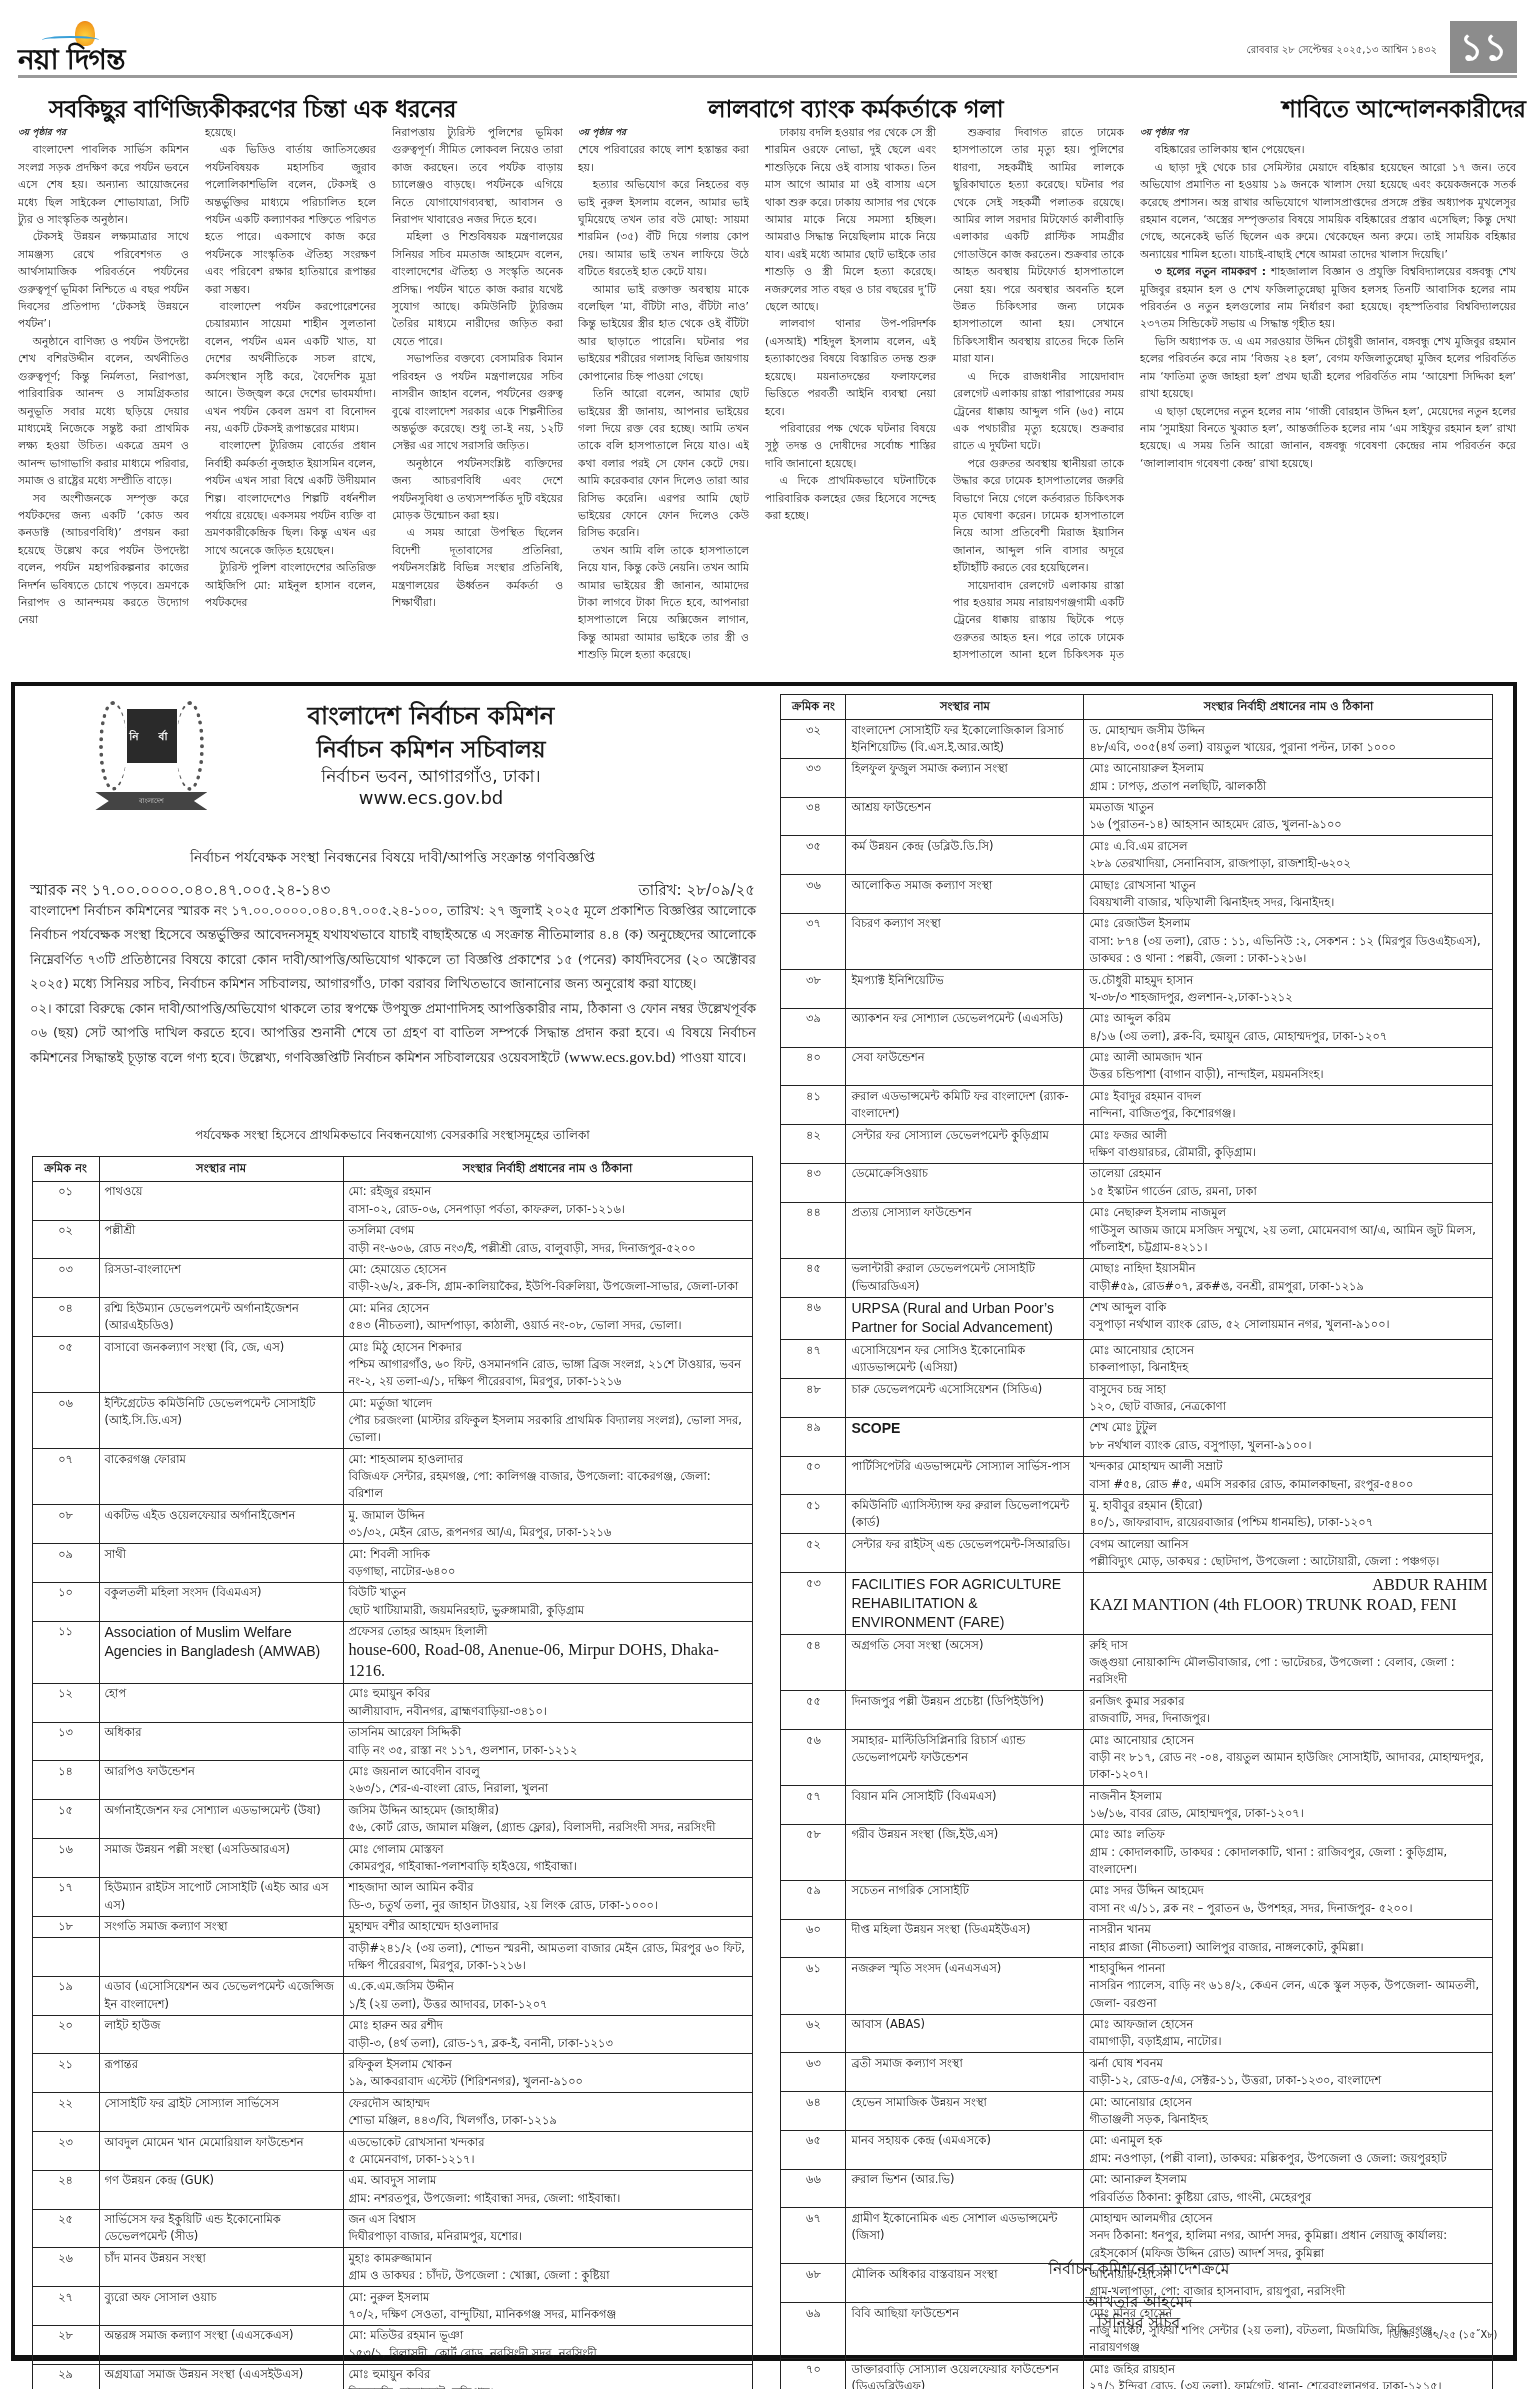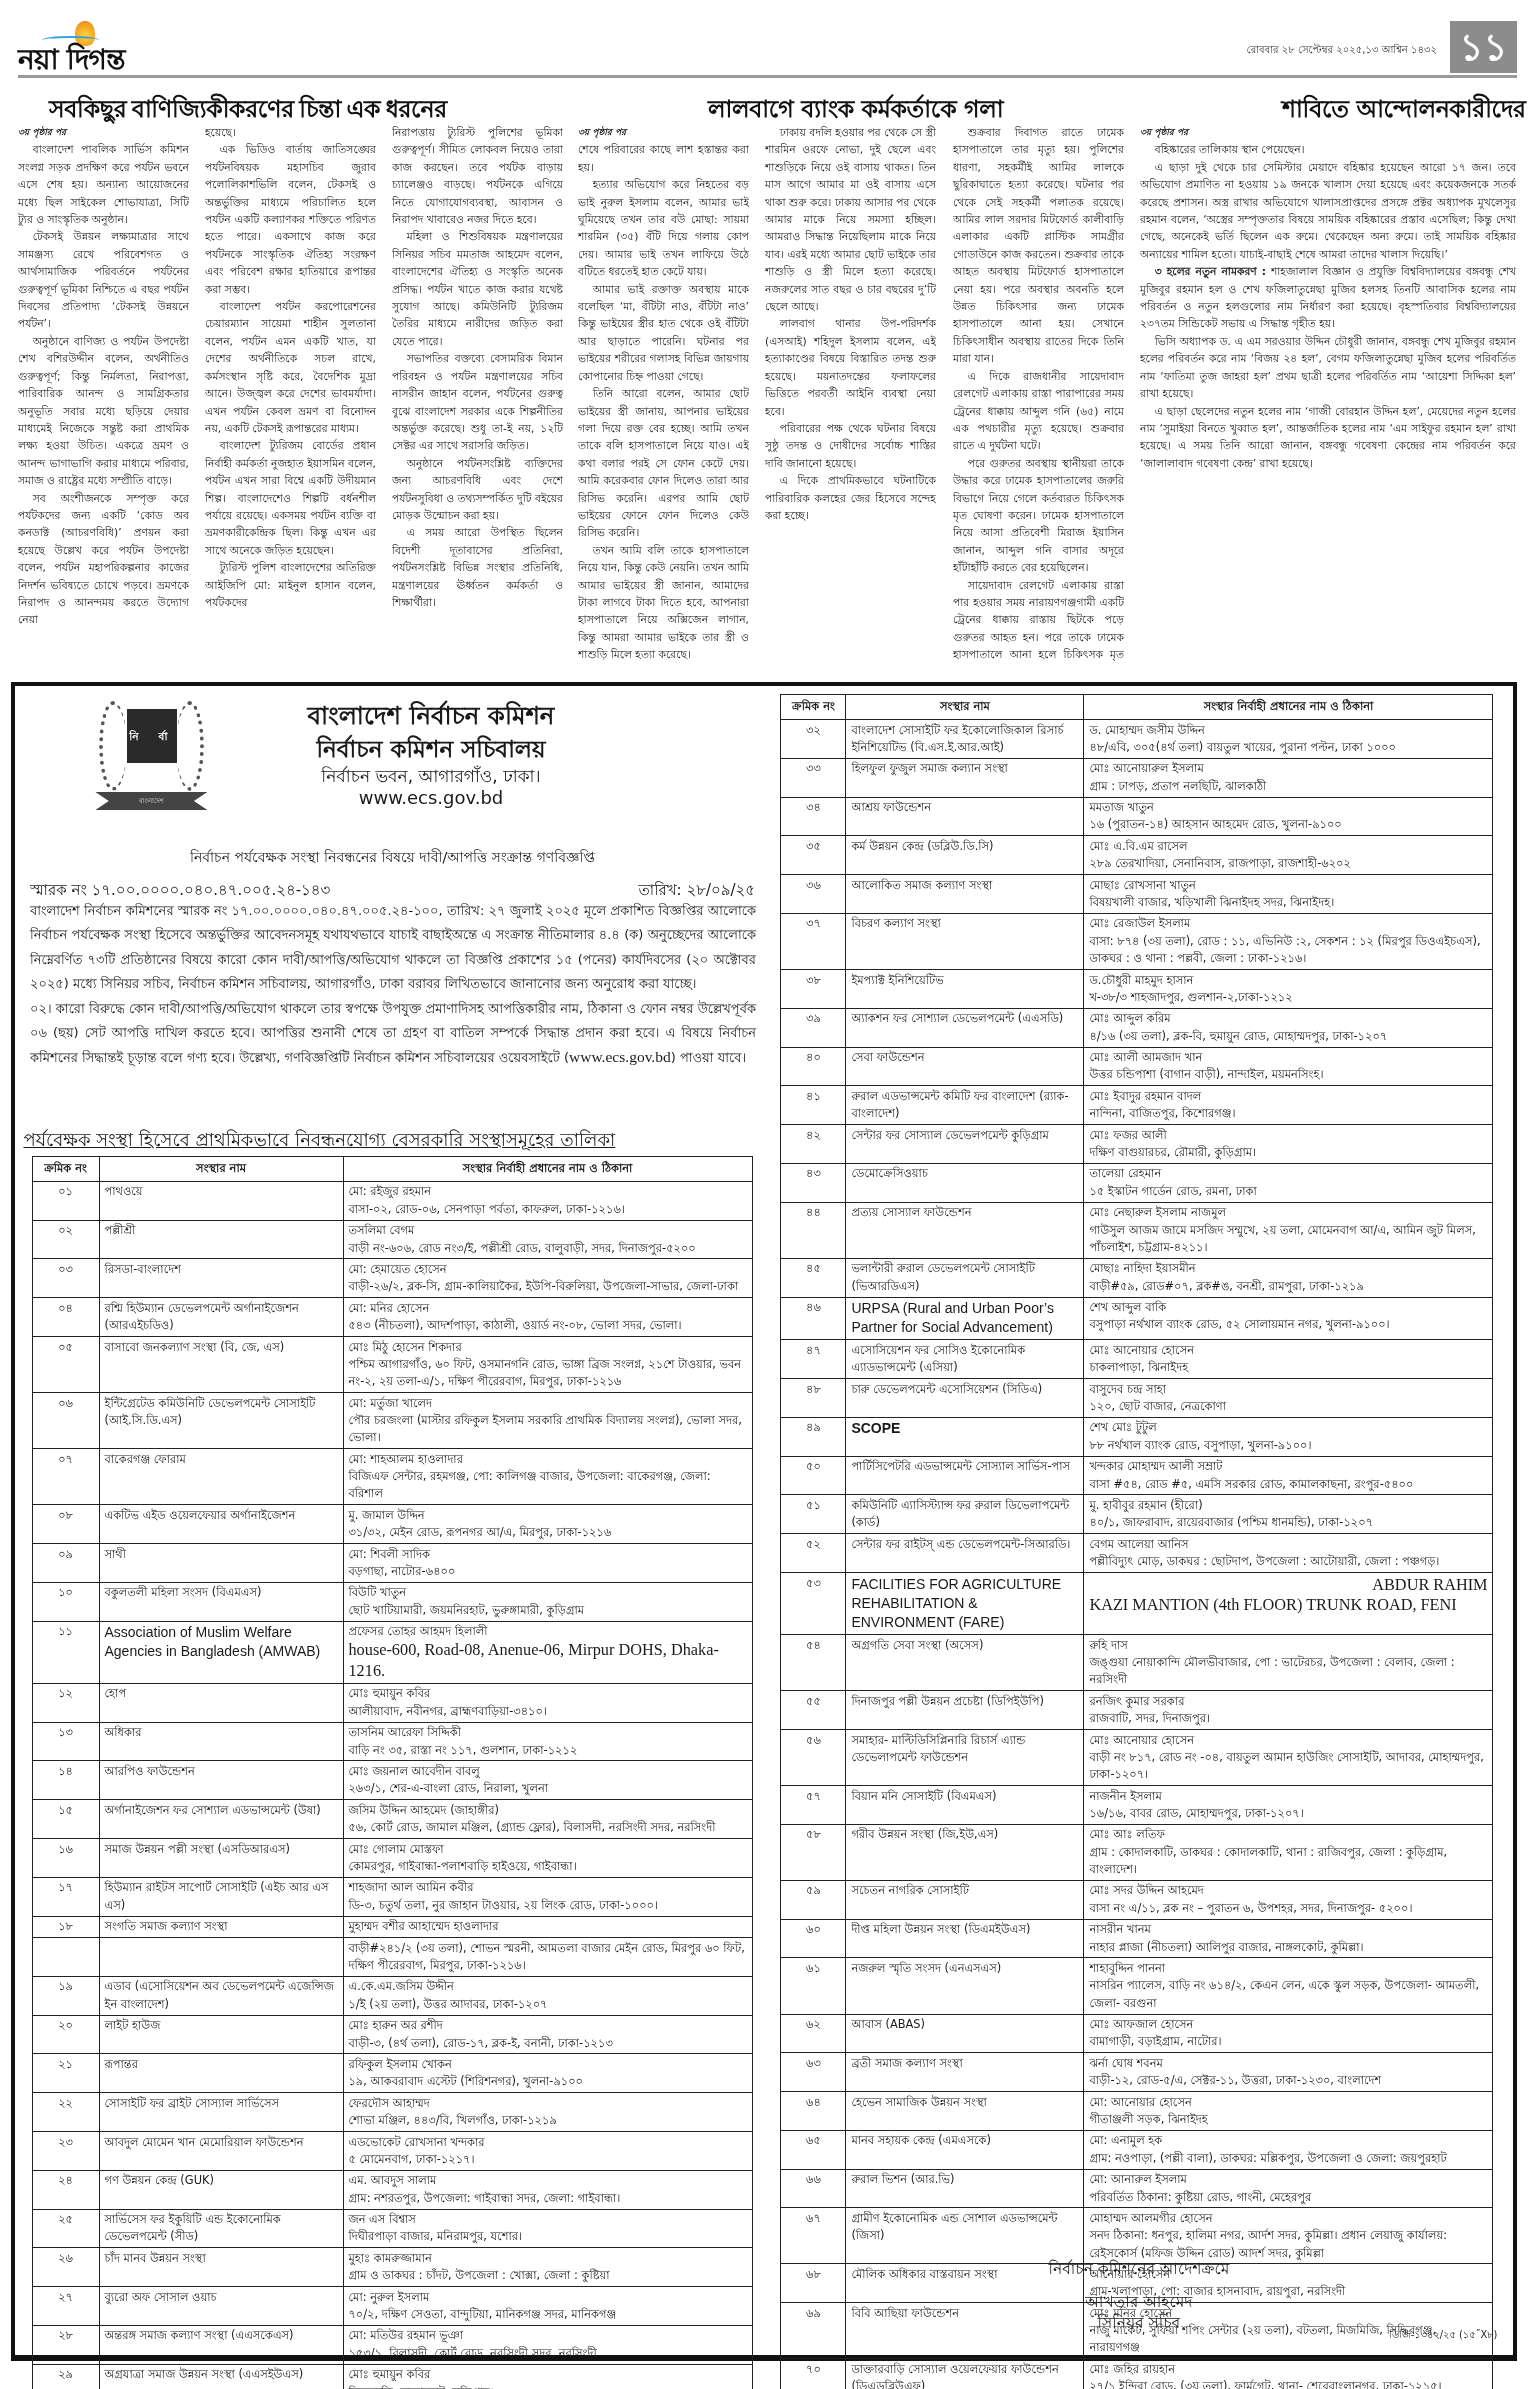--- a/index.html
+++ b/index.html
@@ -42,21 +42,21 @@
   .ec-h1 { top: 11.4px; font-size: 24.4px; font-weight: bold; }
   .ec-h2 { top: 45px; font-size: 23px; font-weight: bold; }
   .ec-h3 { top: 77px; font-size: 17px; }
   .ec-h4 { top: 101px; font-size: 18px; }
 
   .notice-title { position: absolute; left: 0; top: 160px; width: 738px; text-align: center; font-size: 14px; }
   .memo-line { position: absolute; left: 6.5px; top: 192px; width: 725px; font-size: 15px; }
   .memo-line .date { position: absolute; right: 0; top: 0; }
   .body-text { position: absolute; left: 6.5px; top: 213px; width: 726px; font-size: 13px; line-height: 24.4px; text-align: justify; }
   .body-text .url { font-family: "Liberation Serif", serif; font-size: 15.5px; }
-  .list-title { position: absolute; left: 0; top: 440px; width: 738px; font-size: 18px; text-decoration: underline; }
+  .list-title { position: absolute; left: 0; top: 440px; width: 738px; text-align: center; font-size: 12px; }
 
   table.orgs { position: absolute; border-collapse: collapse; table-layout: fixed; font-size: 11.4px; line-height: 17.3px; }
   table.orgs th, table.orgs td { border: 1.3px solid #222; vertical-align: top; padding: 1.6px 4.9px; }
   table.orgs th { font-weight: bold; text-align: center; padding: 3.3px 3.3px; font-size: 11.4px; }
   table.orgs td.sl { text-align: center; }
   table.orgs td .head-name { display: block; }
   table.orgs td .addr { display: block; }
   table.orgs td .en { font-family: "Liberation Sans", sans-serif; font-size: 14px; line-height: 18px; }
   table.orgs td .en-serif { font-family: "Liberation Serif", serif; font-size: 16.3px; line-height: 20.4px; text-align: right; }
   .t-left { left: 8.1px; top: 470px; width: 721px; }
@@ -75,21 +75,21 @@
   <div class="logo">
     <div class="logo-sun"></div>
     <div class="logo-wave"></div>
     <div class="logo-text">নয়া দিগন্ত</div>
   </div>
   <div class="date-line">রোববার ২৮ সেপ্টেম্বর ২০২৫,১৩ আশ্বিন ১৪৩২</div>
   <div class="page-no">১১</div>
 </div>
 <div class="rule"></div>
 
-<div class="article-head" style="left:49px; top:91px;font-family:Liberation Serif, serif;">সবকিছুর বাণিজ্যিকীকরণের চিন্তা এক ধরনের</div>
+<div class="article-head" style="left:49px; top:91px;">সবকিছুর বাণিজ্যিকীকরণের চিন্তা এক ধরনের</div>
 <div class="col" style="left:18px; top:124px; width:171px; height:537px;">
   <span class="cont">৩য় পৃষ্ঠার পর</span>
   <p>বাংলাদেশ পাবলিক সার্ভিস কমিশন সংলগ্ন সড়ক প্রদক্ষিণ করে পর্যটন ভবনে এসে শেষ হয়। অন্যান্য আয়োজনের মধ্যে ছিল সাইকেল শোভাযাত্রা, সিটি ট্যুর ও সাংস্কৃতিক অনুষ্ঠান।</p>
   <p>টেকসই উন্নয়ন লক্ষ্যমাত্রার সাথে সামঞ্জস্য রেখে পরিবেশগত ও আর্থসামাজিক পরিবর্তনে পর্যটনের গুরুত্বপূর্ণ ভূমিকা নিশ্চিতে এ বছর পর্যটন দিবসের প্রতিপাদ্য ‘টেকসই উন্নয়নে পর্যটন’।</p>
   <p>অনুষ্ঠানে বাণিজ্য ও পর্যটন উপদেষ্টা শেখ বশিরউদ্দীন বলেন, অর্থনীতিও গুরুত্বপূর্ণ; কিন্তু নির্মলতা, নিরাপত্তা, পারিবারিক আনন্দ ও সামগ্রিকতার অনুভূতি সবার মধ্যে ছড়িয়ে দেয়ার মাধ্যমেই নিজেকে সন্তুষ্ট করা প্রাথমিক লক্ষ্য হওয়া উচিত। একত্রে ভ্রমণ ও আনন্দ ভাগাভাগি করার মাধ্যমে পরিবার, সমাজ ও রাষ্ট্রের মধ্যে সম্প্রীতি বাড়ে।</p>
   <p>সব অংশীজনকে সম্পৃক্ত করে পর্যটকদের জন্য একটি ‘কোড অব কনডাক্ট (আচরণবিধি)’ প্রণয়ন করা হয়েছে উল্লেখ করে পর্যটন উপদেষ্টা বলেন, পর্যটন মহাপরিকল্পনার কাজের নিদর্শন ভবিষ্যতে চোখে পড়বে। ভ্রমণকে নিরাপদ ও আনন্দময় করতে উদ্যোগ নেয়া</p>
 </div>
 <div class="col" style="left:205px; top:124px; width:171px; height:537px;">
   <p class="noindent">হয়েছে।</p>
   <p>এক ভিডিও বার্তায় জাতিসঙ্ঘের পর্যটনবিষয়ক মহাসচিব জুরাব পলোলিকাশভিলি বলেন, টেকসই ও অন্তর্ভুক্তির মাধ্যমে পরিচালিত হলে পর্যটন একটি কল্যাণকর শক্তিতে পরিণত হতে পারে। একসাথে কাজ করে পর্যটনকে সাংস্কৃতিক ঐতিহ্য সংরক্ষণ এবং পরিবেশ রক্ষার হাতিয়ারে রূপান্তর করা সম্ভব।</p>

